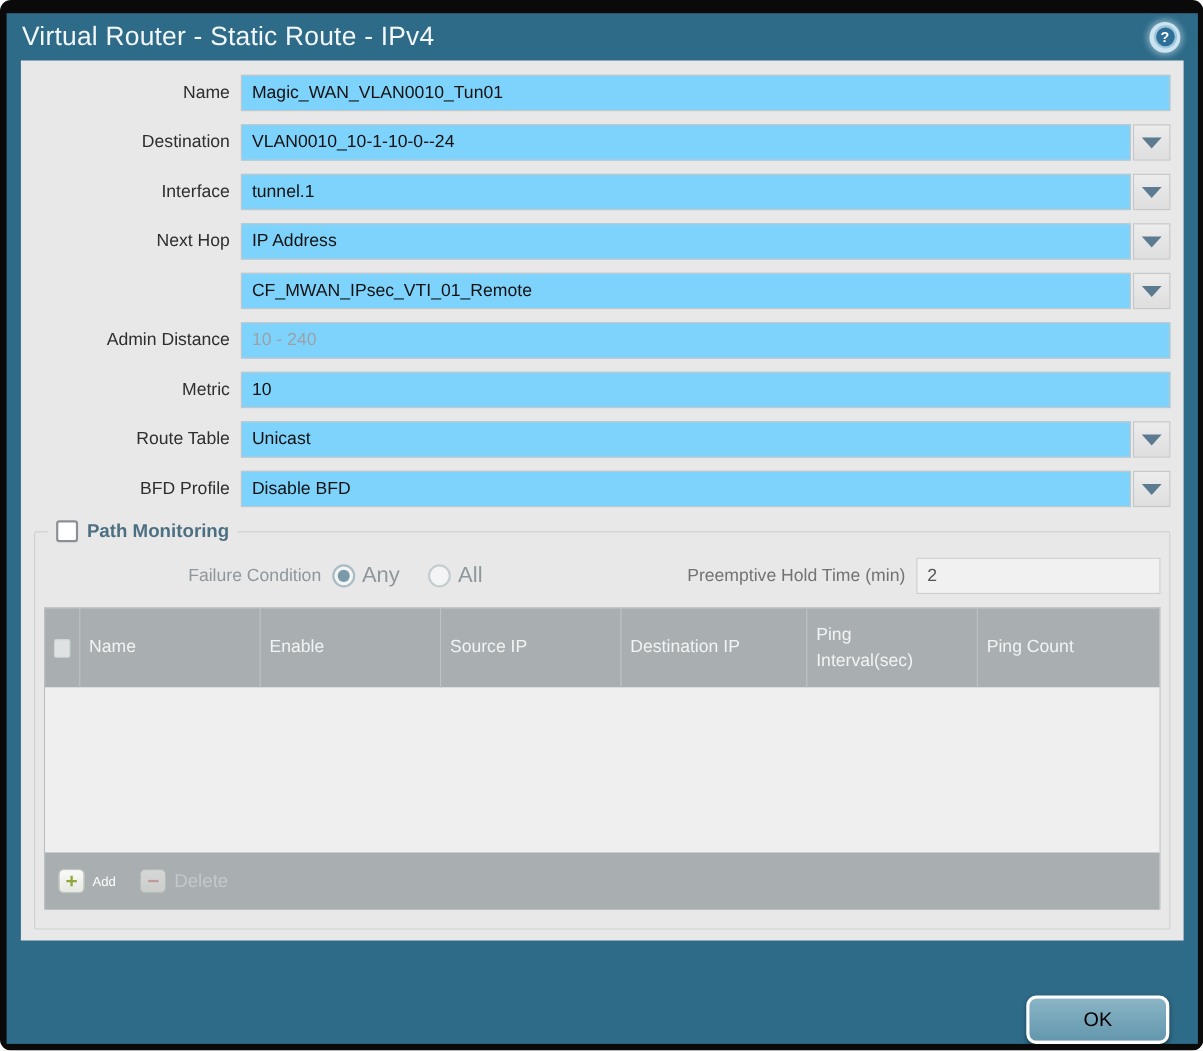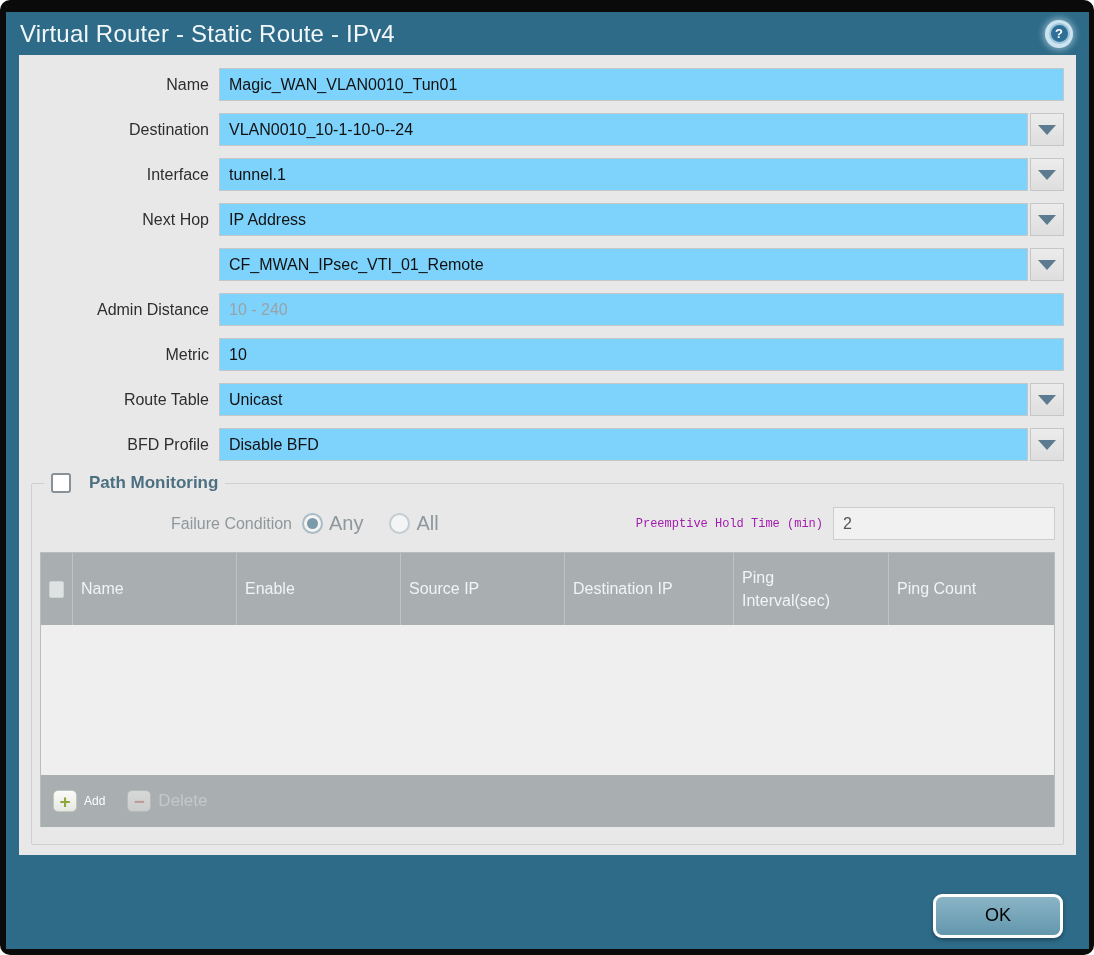--- a/index.html
+++ b/index.html
@@ -80,21 +80,21 @@
   
   fieldset.pm {
     margin-top:4px;
     border:1px solid #cdd0d1;
     border-radius:2px;
     height:372px;
     padding:0 8px 8px 8px;
   }
   legend.pm-legend {
     margin-left:4px; padding:0 7px;
-    display:flex; align-items:center; gap:18px;margin-top:12px;
+    display:flex; align-items:center; gap:8px;margin-top:12px;
   }
   .checkbox {
     width:20px; height:20px;
     background:#fff; border:2px solid #8a9196; border-radius:3px;
     cursor:pointer; flex:0 0 auto;
   }
   .pm-title { font-size:17px; font-weight:bold; color:#4c7082; }
 
   .fc-row { display:flex; align-items:center; margin:14px 0 12px 0; height:33px; }
   .fc-label { width:262px; text-align:right; padding-right:10px; font-size:16px; color:#8e979c; white-space:nowrap; }
@@ -105,21 +105,21 @@
     display:flex; align-items:center; justify-content:center;
     cursor:pointer;
   }
   .radio.selected { border-color:#a9bcc6; }
   .radio.selected::after {
     content:""; width:11px; height:11px; border-radius:50%;
     background:#7b9aa9; display:block;
   }
   .radio-label { font-size:20px; color:#8e979c; }
   .fc-spacer { flex:1; }
-  .pht-label { font-size:12px; color:#a21caf; padding-right:10px; white-space:nowrap;font-family:Liberation Mono, monospace; }
+  .pht-label { font-size:16px; color:#737373; padding-right:10px; white-space:nowrap; }
   .pht-input {
     width:222px; height:33px;
     background:#f2f1f1; border:1px solid #cbced0;
     padding:0 9px; font-size:16px; color:#555;
     font-family:"Liberation Sans","DejaVu Sans",sans-serif;
     outline:none;
   }
 
   
   .pm-table { border:1px solid #b9bdbf; border-bottom:none; }
@@ -156,21 +156,21 @@
     display:flex; align-items:center; justify-content:center;
     font-size:19px; font-weight:bold; line-height:1;
   }
   .tool-icon.add { color:#8fa83e; }
   .tool-icon.del { color:#cf8d8d; opacity:.55; }
   .tool-label-add { color:#fdfdfd; font-size:12px; }
   .tool-label-del { color:#c3c8ca; font-size:17px; }
 
   
   .dlg-footer {
-    flex:1; display:flex; justify-content:flex-end; align-items:center;
+    flex:1; display:flex; justify-content:flex-end; align-items:flex-end;
     gap:14px; padding:27px 26px 0 0;
   }
   .btn {
     width:130px; height:44px;
     border:3px solid #fff; border-radius:9px;
     font-size:18px; color:#000;
     font-family:"Liberation Sans","DejaVu Sans",sans-serif;
     cursor:pointer;
     box-shadow:0 2px 4px rgba(0,0,0,.35);
   }

